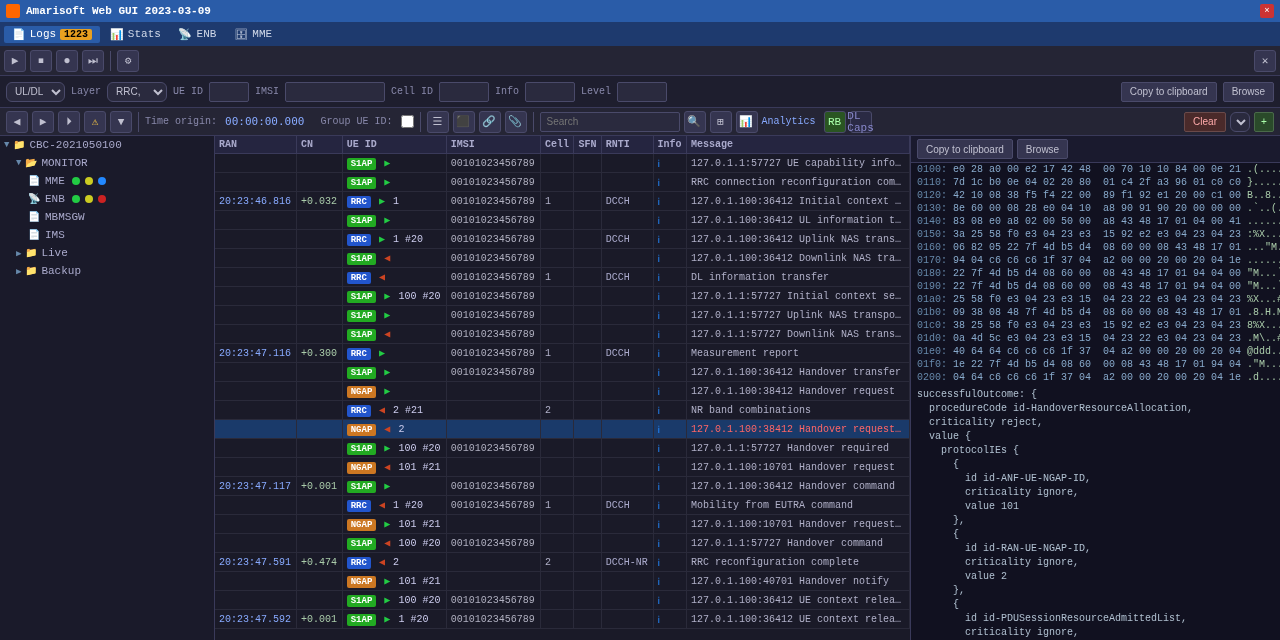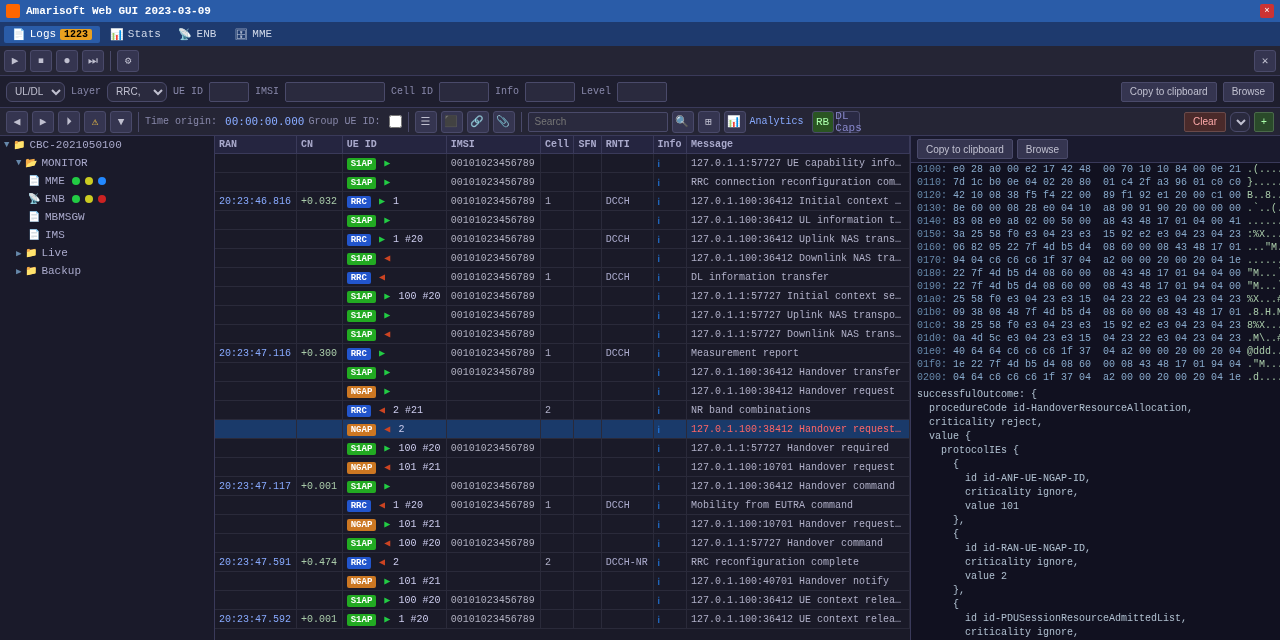--- a/index.html
+++ b/index.html
@@ -318,21 +318,21 @@
 
 <div id="toolbar2">
   <div class="toolbar-btn">◀</div>
   <div class="toolbar-btn">▶</div>
   <div class="toolbar-btn">⏵</div>
   <div class="toolbar-btn" style="color:#ffcc44;">⚠</div>
   <div class="toolbar-btn">▼</div>
   <div class="toolbar-separator"></div>
   <span class="group-label">Time origin:</span>
   <span class="time-display" style="margin-left:4px;">00:00:00.000</span>
-  <span class="group-label" style="">Group UE ID:</span>
+  <span class="group-label" style="margin-left:12px;">Group UE ID:</span>
   <input type="checkbox" style="margin-left: 4px;">
   <div class="toolbar-separator"></div>
   <div class="toolbar-btn">☰</div>
   <div class="toolbar-btn">⬛</div>
   <div class="toolbar-btn">🔗</div>
   <div class="toolbar-btn">📎</div>
   <div class="toolbar-separator"></div>
   <input class="search-input" placeholder="Search" style="">
   <div class="toolbar-btn">🔍</div>
   <div class="toolbar-btn">⊞</div>

